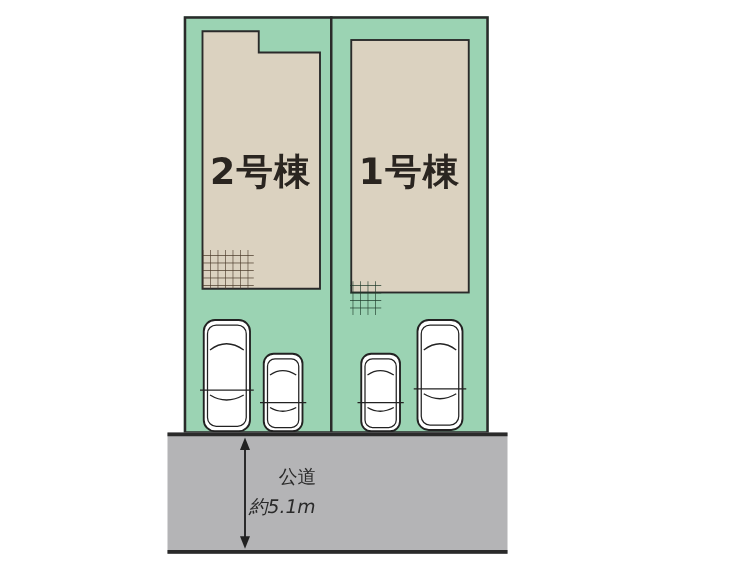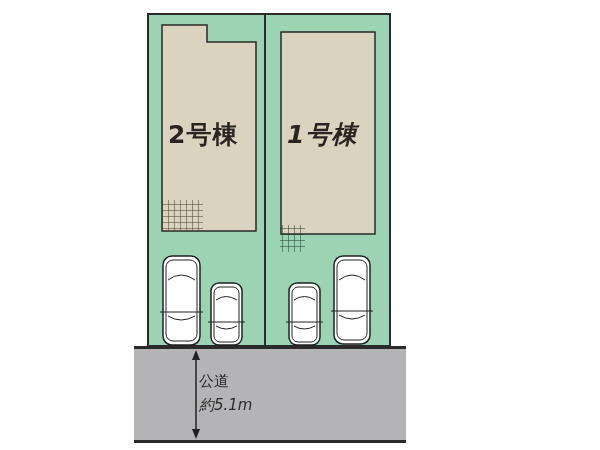--- a/index.html
+++ b/index.html
@@ -1,21 +1,21 @@
 <!DOCTYPE html>
 <html><head>
   <meta charset="utf-8">
   <style>
     html, body { margin:0; padding:0; background:#ffffff; }
     body { width:600px; height:450px; position:relative; overflow:hidden; font-family:"DejaVu Sans", sans-serif; }
     .abs { position:absolute; }
     #site { left:147px; top:13px; width:244px; height:334px; background:#9bd3b3; border:2px solid #2a2a2a; box-sizing:border-box; }
     #divider { left:264px; top:13px; width:2px; height:334px; background:#2a2a2a; }
     #road { left:134px; top:346px; width:272px; height:97px; background:#b4b4b6; border-top:3px solid #2a2a2a; border-bottom:3px solid #2a2a2a; box-sizing:border-box; }
-    .label { font-weight:bold; font-size:25px; color:#2a2520; letter-spacing:1px; white-space:nowrap; }
+    .label { font-weight:bold; font-size:29px; color:#2a2520; letter-spacing:1px; white-space:nowrap; }
     .roadtxt { font-size:15px; color:#2a2a2a; white-space:nowrap; }
     svg { position:absolute; left:0; top:0; }
   </style>
 </head>
 <body>
 
 <div class="abs" id="site"></div>
 
 <svg width="600" height="450">
   <defs>
@@ -63,24 +63,24 @@
     <rect x="337" y="260" width="30" height="80" rx="7" fill="none" stroke="#222" stroke-width="1"></rect>
     <path d="M339 280 Q352 270 365 280" fill="none" stroke="#222"></path>
     <path d="M339 315 Q352 323 365 315" fill="none" stroke="#222"></path>
     <line x1="331" y1="311" x2="373" y2="311" stroke="#222"></line>
   </g>
 </svg>
 
 <div class="abs" id="divider"></div>
 
 <div class="abs label" style="left:168px; top:118px;">2号棟</div>
-<div class="abs label" style="left:287px; top:118px;font-style:italic;">1号棟</div>
+<div class="abs label" style="left:287px; top:118px;">1号棟</div>
 
 <div class="abs" id="road"></div>
 
 <svg width="600" height="450">
   <line x1="196" y1="356" x2="196" y2="433" stroke="#222" stroke-width="1.5"></line>
   <polygon points="196,350 192,360 200,360" fill="#222"></polygon>
   <polygon points="196,439 192,429 200,429" fill="#222"></polygon>
 </svg>
 
-<div class="abs roadtxt" style="left:199px; top:372px;">公道</div>
+<div class="abs roadtxt" style="left:223px; top:372px;">公道</div>
 <div class="abs roadtxt" style="left:199px; top:396px;font-style:italic;">約5.1m</div>
 
 </body></html>

